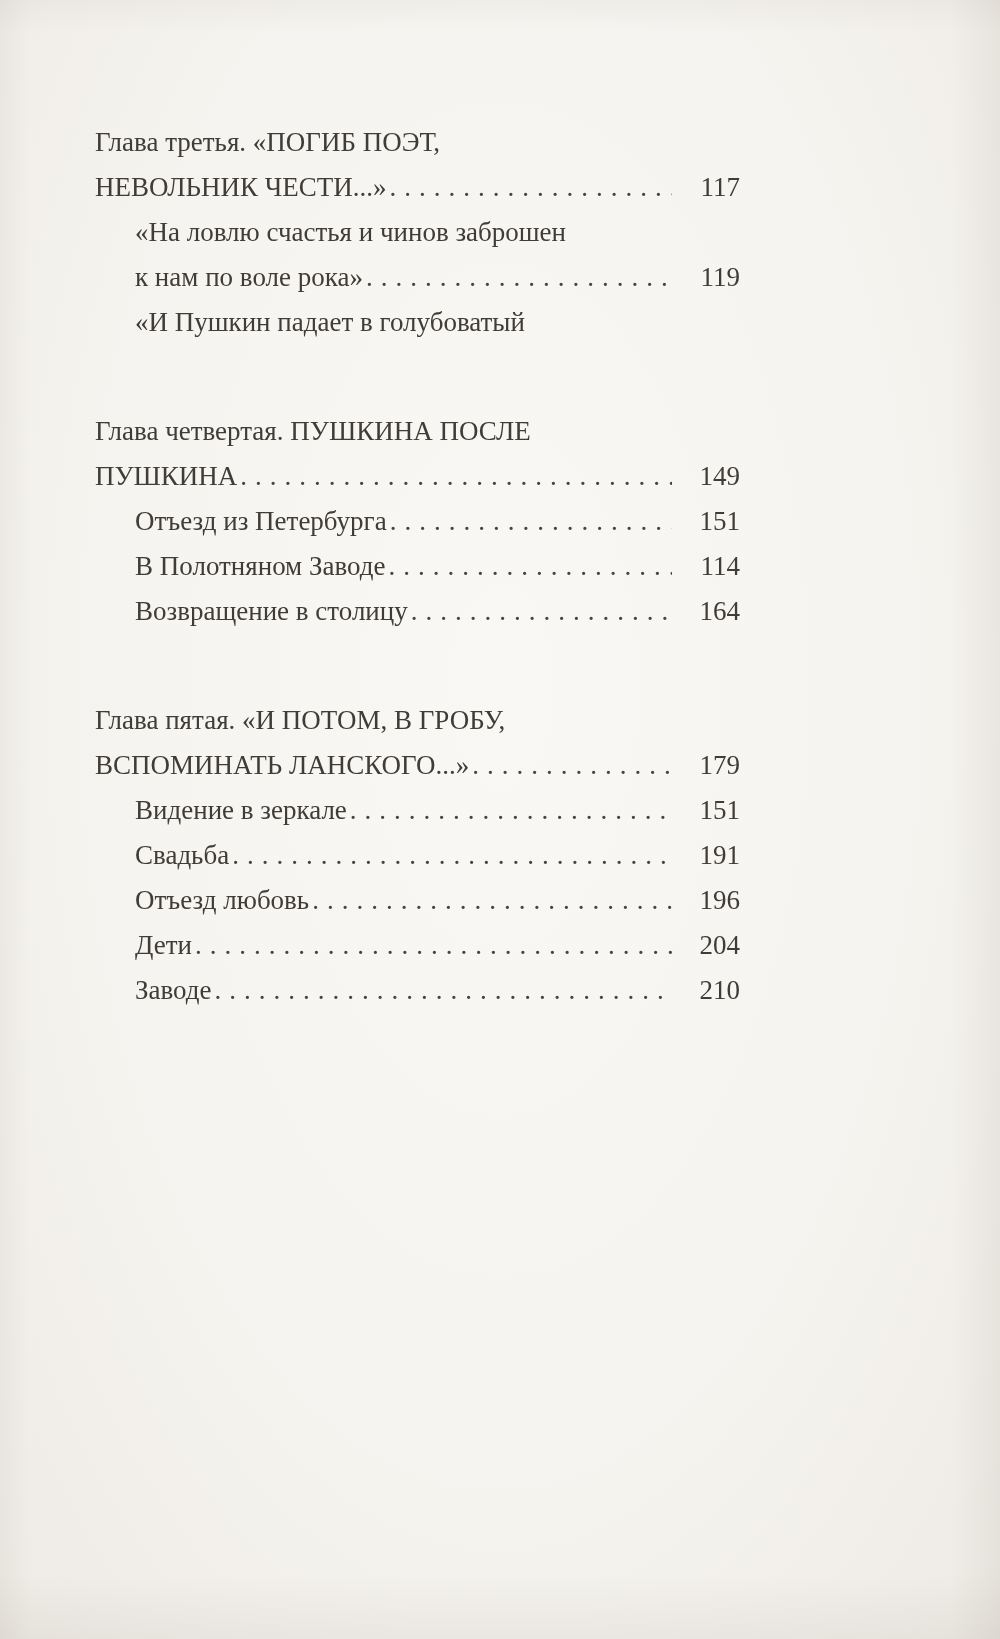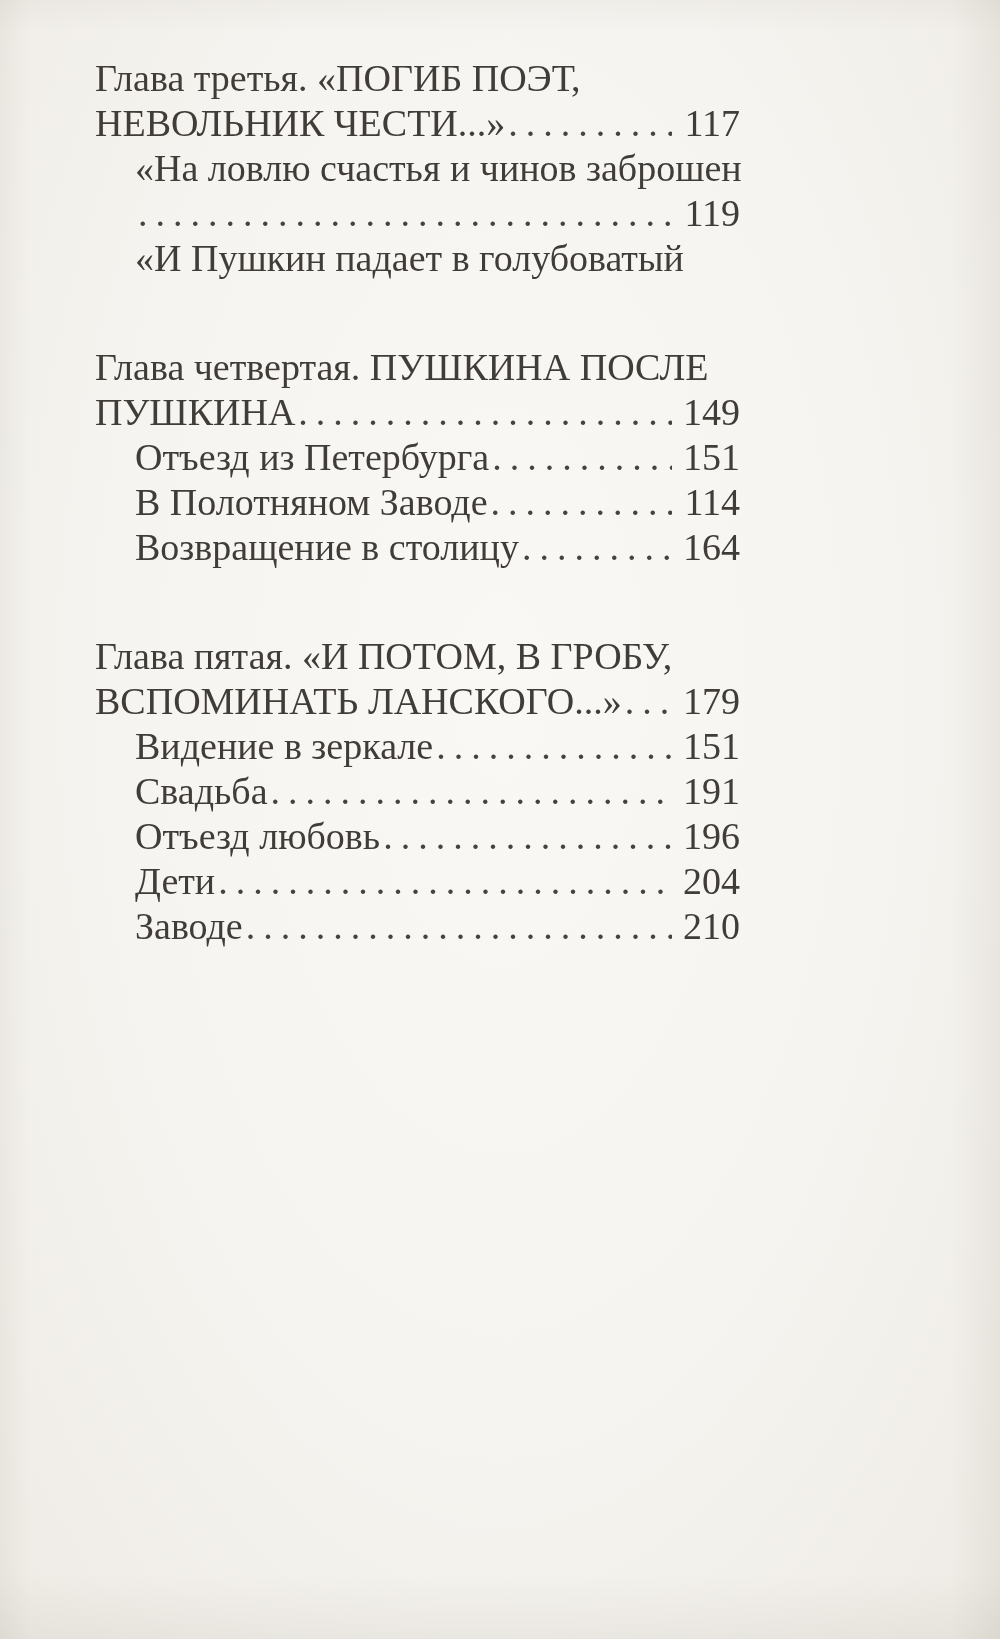--- a/index.html
+++ b/index.html
@@ -10,23 +10,23 @@
     color: #403c37;
     overflow: hidden;
     background:
       linear-gradient(to right, rgba(110,100,85,0.06) 0%, rgba(110,100,85,0) 3%, rgba(110,100,85,0) 95%, rgba(110,100,85,0.08) 100%),
       linear-gradient(to bottom, rgba(110,100,85,0.05) 0%, rgba(110,100,85,0) 2%, rgba(110,100,85,0) 96%, rgba(110,100,85,0.07) 100%),
       radial-gradient(ellipse at 50% 42%, #faf8f5 0%, #f6f4f0 55%, #eeebe5 100%);
   }
   .toc {
     box-sizing: border-box;
     margin-left: 95px;
-    padding-top: 56px;
+    padding-top: 120px;
     width: 645px;
-    font-size: 38px;
+    font-size: 27px;
     line-height: 45px;
   }
   .toc-section + .toc-section { margin-top: 64px; }
   .toc-entry.sub { padding-left: 40px; }
   .toc-line { display: flex; align-items: baseline; }
   .toc-text { white-space: pre; flex: 0 0 auto; }
   .dots {
     flex: 1 1 auto;
     overflow: hidden;
     white-space: nowrap;
@@ -56,20 +56,21 @@
           <span class="toc-text">НЕВОЛЬНИК ЧЕСТИ...»</span>
           <span class="dots"></span>
           <span class="pagenum">117</span>
         </div>
       </div>
       <div class="toc-entry sub">
         <div class="toc-line">
           <span class="toc-text">«На ловлю счастья и чинов заброшен</span>
         </div>
         <div class="toc-line">
+          <span class="toc-text">к нам по воле рока»</span>
           <span class="dots"></span>
           <span class="pagenum">119</span>
         </div>
       </div>
       <div class="toc-entry sub">
         <div class="toc-line">
           <span class="toc-text">«И Пушкин падает в голубоватый</span>
         </div>
       </div>
     </div>

